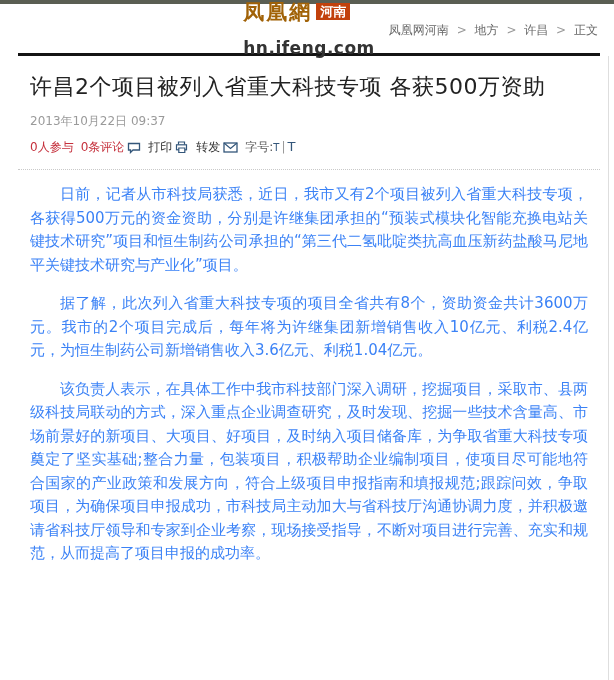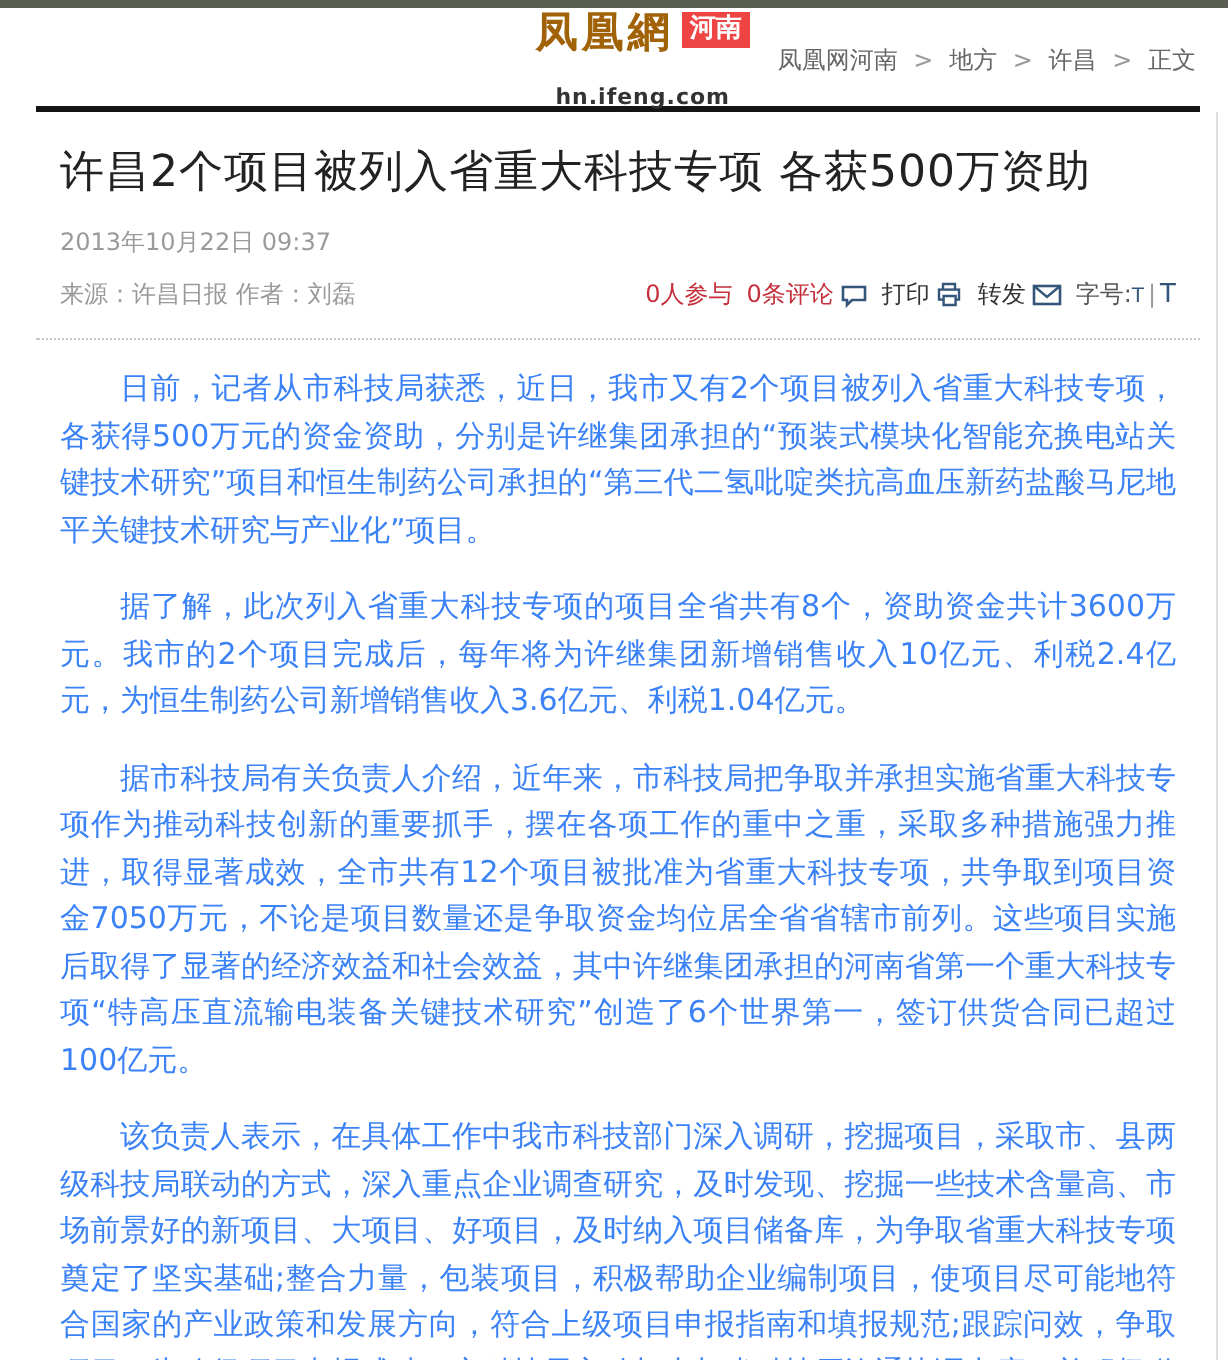--- a/index.html
+++ b/index.html
@@ -11,22 +11,22 @@
     position:relative;
     overflow:hidden;
   }
   .topbar { height:4px; background:#5a5e53; }
   .right-edge { position:absolute; top:56px; right:5px; bottom:0; width:1px; background:#dedede; }
 
   .header { display:flex; justify-content:flex-end; align-items:center; gap:14px; padding:5px 16px 3px 0; height:49px; }
   .logo-block { text-align:center; cursor:pointer; }
   .logo-line { display:flex; align-items:center; gap:4px; }
   .logo-brand { font-family:"DejaVu Serif", serif; font-weight:bold; font-size:21px; color:#a16207; letter-spacing:2px; line-height:1; }
-  .logo-badge { background:#ef4444; color:#fff; font-size:13px; font-weight:bold; padding:2px 4px 1px; line-height:1.1; }
-  .logo-domain { font-size:11px; font-weight:bold; color:#333; letter-spacing:0.5px; margin-top:16px; text-align:center; }
+  .logo-badge { background:#c2410c; color:#fff; font-size:13px; font-weight:bold; padding:2px 4px 1px; line-height:1.1; }
+  .logo-domain { font-size:17px; font-weight:bold; color:#333; letter-spacing:0.5px; margin-top:16px; text-align:center; }
   .breadcrumb { font-size:12px; color:#666; white-space:nowrap; padding-top:2px; }
   .breadcrumb .crumb { color:#666; cursor:pointer; }
   .breadcrumb .sep { color:#999; margin:0 4px; }
 
   .header-rule { border-top:3px solid #141414; margin:0 14px 0 18px; }
 
   .content { padding:0 14px 0 18px; }
   .title { font-size:22px; font-weight:normal; color:#222; margin:16px 12px 0; line-height:30px; letter-spacing:0.5px; }
   .date { font-size:12px; color:#9a9a9a; margin:11px 12px 0; }
   .meta-row { display:flex; justify-content:space-between; align-items:center; margin:9px 12px 0; font-size:12px; color:#9a9a9a; padding-bottom:13px; }
@@ -70,25 +70,20 @@
   </div>
 </div>
 
 <div class="header-rule"></div>
 
 <div class="content">
   <h1 class="title">许昌2个项目被列入省重大科技专项 各获500万资助</h1>
   <div class="date">2013年10月22日 09:37</div>
 
   <div class="meta-row">
-    <div class="meta-left">
-      <span>来源：</span><span>许昌日报</span>
-      <span> </span>
-      <span>作者：</span><span>刘磊</span>
-    </div>
     <div class="meta-right">
       <span class="red">0人参与</span>
       <span class="tool">
         <span class="red">0条评论</span>
         <span class="icon">
           <svg width="14" height="12" viewBox="0 0 14 12">
               <path d="M1.5 1.5 h11 v6.5 h-6.5 l-2.5 2.5 v-2.5 h-2 z" fill="none" stroke="currentColor" stroke-width="1.3"></path>
             </svg>
         </span>
       </span>
@@ -118,18 +113,17 @@
         <span class="t-big">T</span>
       </span>
     </div>
   </div>
 
   <div class="dotted-rule"></div>
 
   <div class="article-body">
     <p class="para">日前，记者从市科技局获悉，近日，我市又有2个项目被列入省重大科技专项，各获得500万元的资金资助，分别是许继集团承担的“预装式模块化智能充换电站关键技术研究”项目和恒生制药公司承担的“第三代二氢吡啶类抗高血压新药盐酸马尼地平关键技术研究与产业化”项目。</p>
     <p class="para">据了解，此次列入省重大科技专项的项目全省共有8个，资助资金共计3600万元。我市的2个项目完成后，每年将为许继集团新增销售收入10亿元、利税2.4亿元，为恒生制药公司新增销售收入3.6亿元、利税1.04亿元。</p>
-    <p class="para">据市科技局有关负责人介绍，近年来，市科技局把争取并承担实施省重大科技专项作为推动科技创新的重要抓手，摆在各项工作的重中之重，采取多种措施强力推进，取得显著成效，全市共有12个项目被批准为省重大科技专项，共争取到项目资金7050万元，不论是项目数量还是争取资金均位居全省省辖市前列。这些项目实施后取得了显著的经济效益和社会效益，其中许继集团承担的河南省第一个重大科技专项“特高压直流输电装备关键技术研究”创造了6个世界第一，签订供货合同已超过100亿元。</p>
     <p class="para"><span>该负责人表示，在具体工作中我市科技部门深入调研，挖掘项目，采取市、县两级科技局联动的方式，深入重点企业调查研究，及时发现、挖掘一些技术含量高、市场前景好的新项目、大项目、好项目，及时纳入项目储备库，为争取省重大科技专项奠定了坚实基础;整合力量，包装项目，积极帮助企业编制项目，使项目尽可能地符合国家的产业政策和发展方向，符合上级项目申报指南和填报规范;跟踪问效，争取项目，为确保项目申报成功，市科技局主动加大与省科技厅沟通协调力度，并积极邀请省科技厅领导和专家到企业考察，现场接受指导，不断对项目进行完善、充实和规范，从而提高了项目申报的成功率。</span></p>
   </div>
 </div>
 
 <div class="right-edge"></div>
 
 </body></html>

